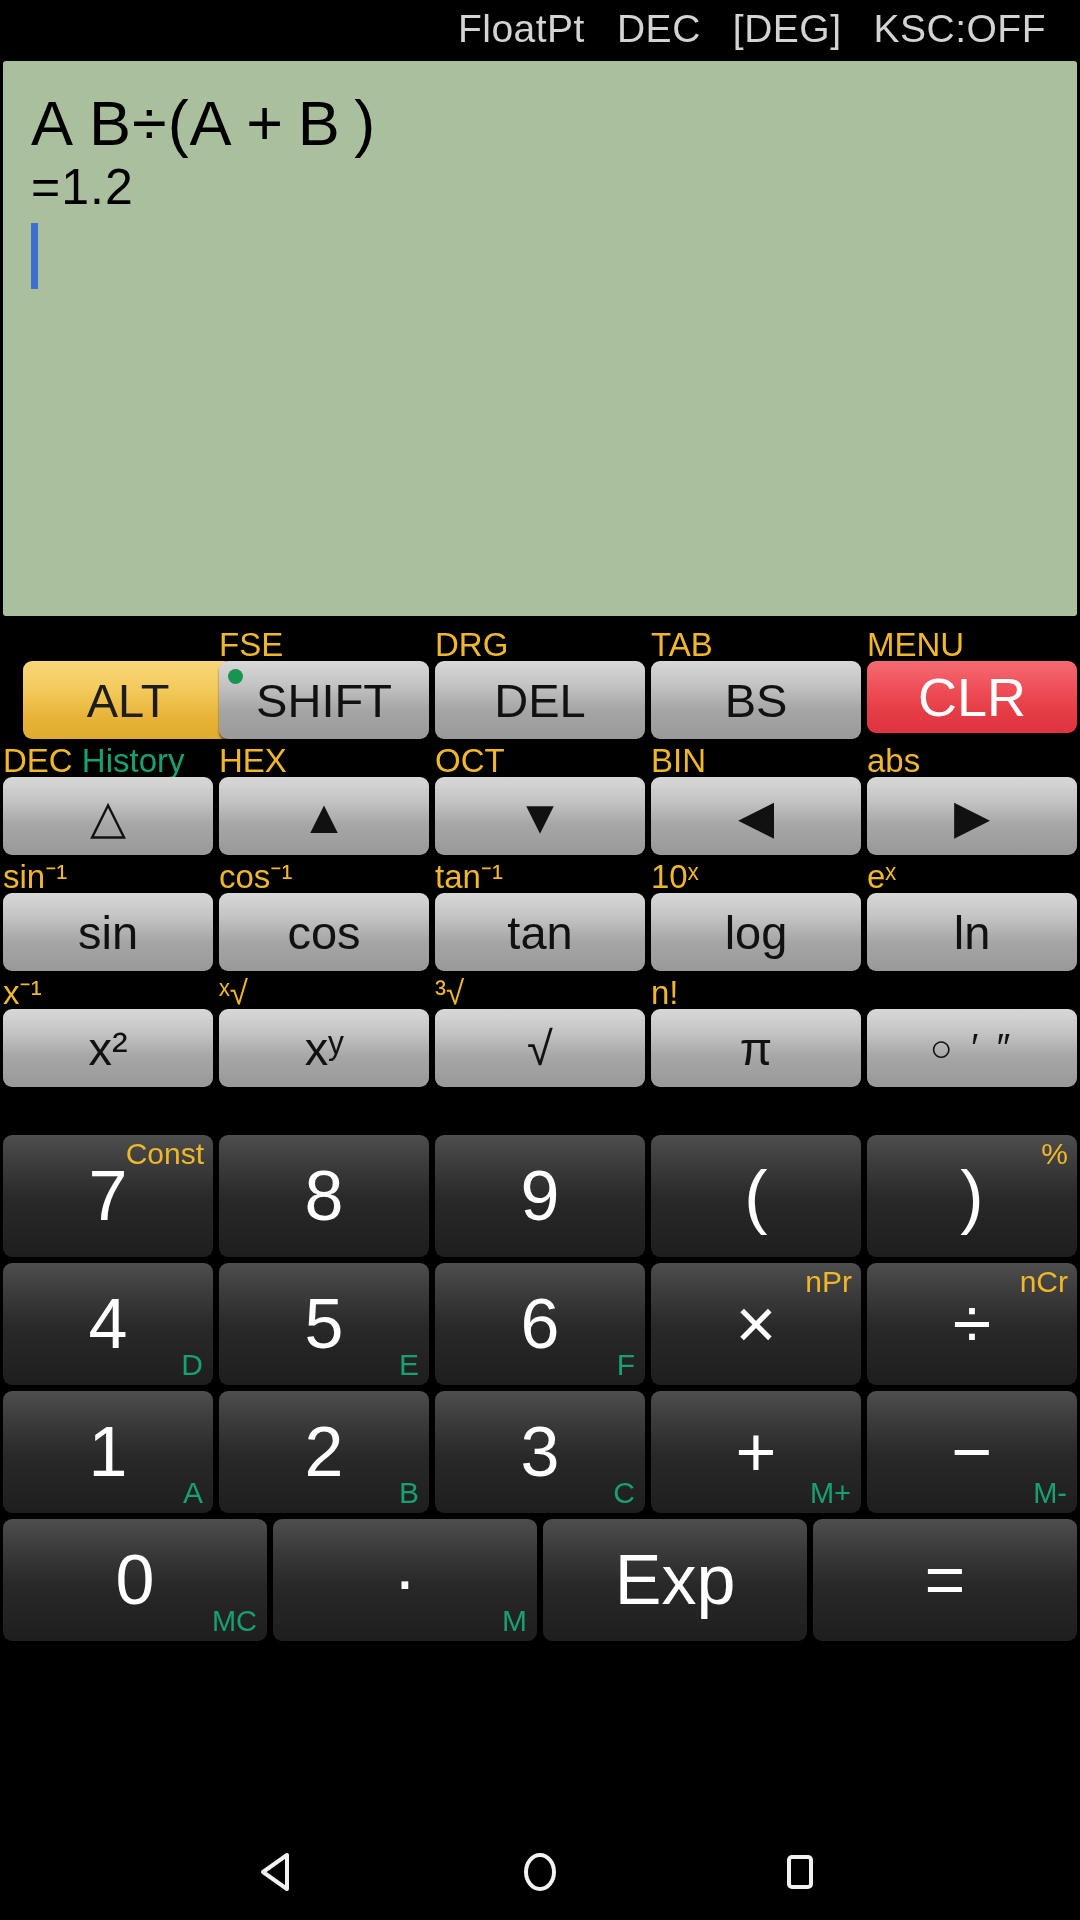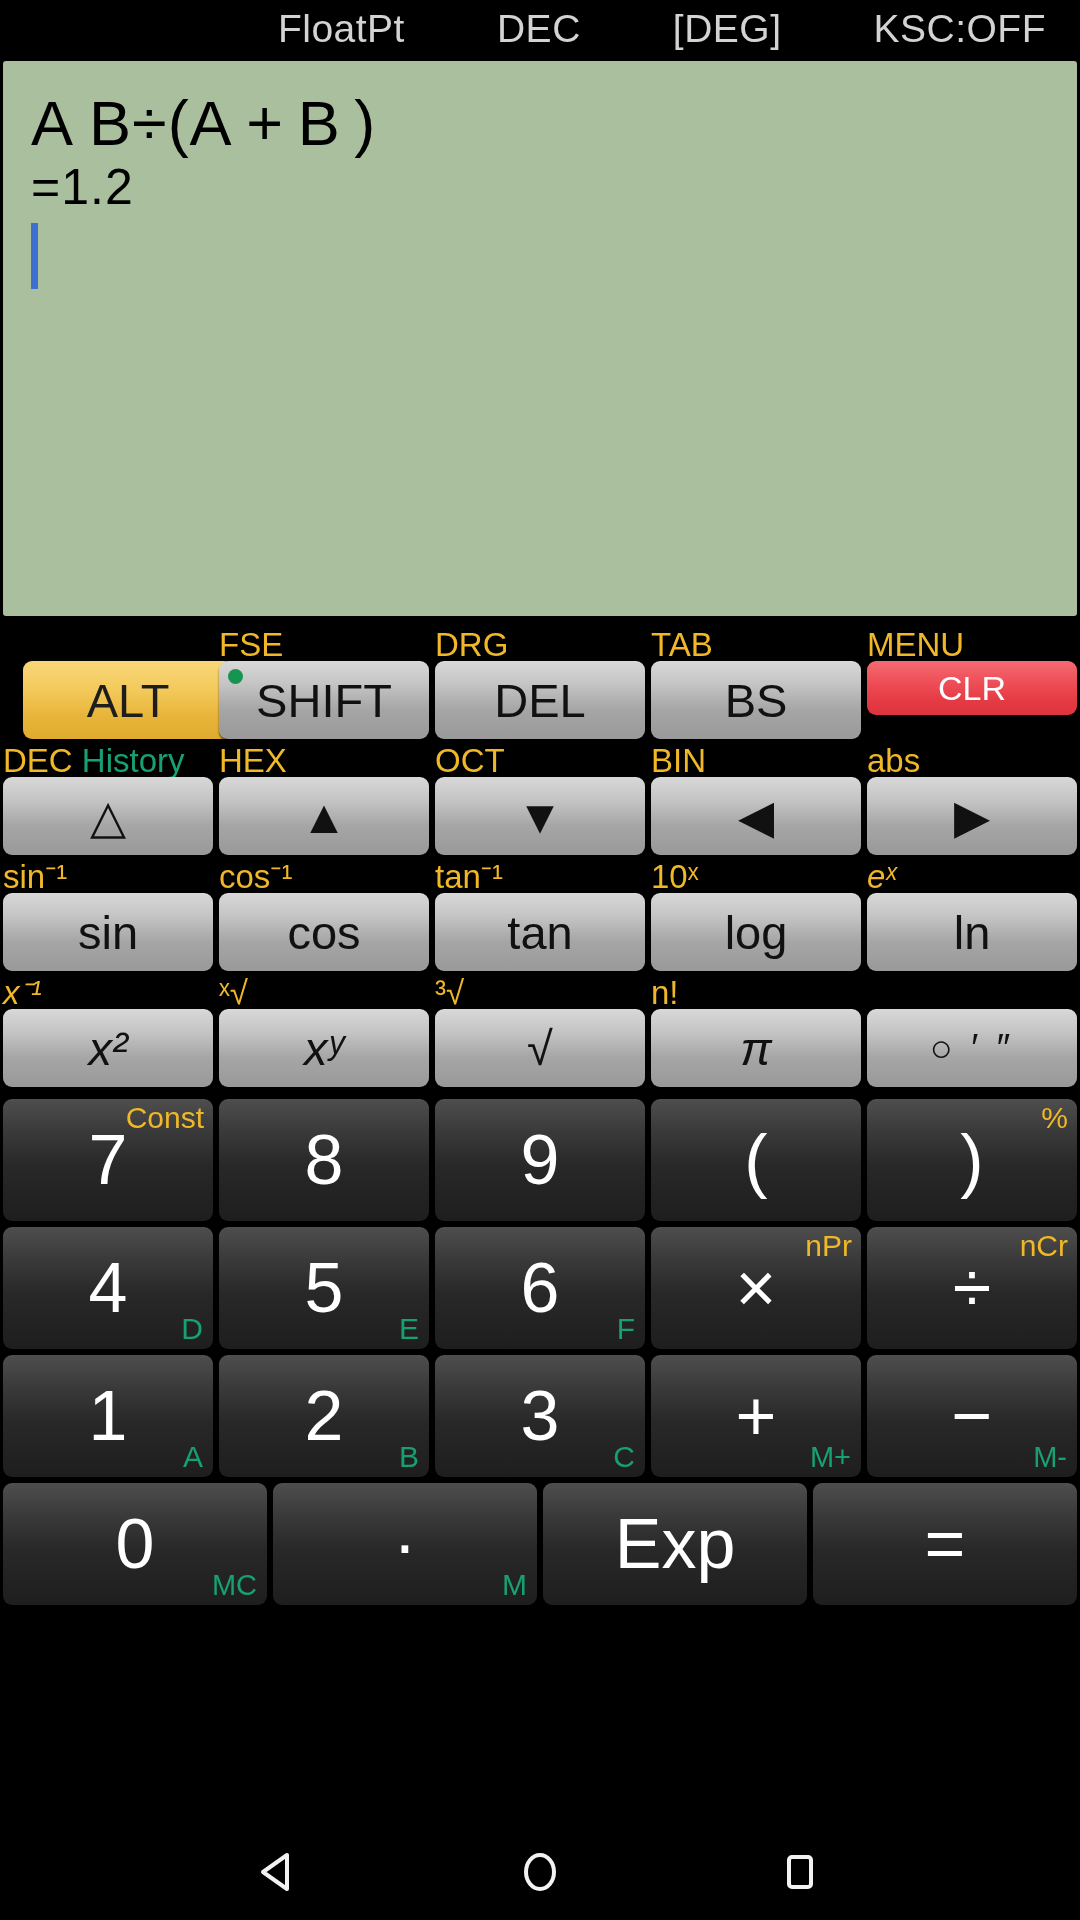--- a/index.html
+++ b/index.html
@@ -7,21 +7,21 @@
     width:1080px; height:1920px;
     background:#000;
     font-family:"Liberation Sans", sans-serif;
     overflow:hidden;
   }
   #app { position:relative; width:1080px; height:1920px; background:#000; }
 
   
   .statusbar {
     height:58px; display:flex; align-items:center;
-    justify-content:flex-end; padding-right:34px; gap:92px;
+    justify-content:flex-end; padding-right:34px; gap:32px;
     color:#d3d3d3; font-size:39px; letter-spacing:.5px;
   }
   .statusbar span { white-space:nowrap; }
 
   
   .display {
     margin:3px 3px 0 3px;
     height:555px;
     background:#a9bf9d;
     border-radius:3px;
@@ -71,23 +71,23 @@
   
   .key.gold {
     height:78px;
     background:linear-gradient(#f8d77a 0%, #f3c95a 38%, #e8b53a 70%, #deab2f 100%);
     color:#1d1d1d; font-size:47px;
     box-shadow:0 2px 2px rgba(0,0,0,.6);
     margin-left:20px;
   }
   
   .key.red {
-    height:54px;
+    height:72px;
     background:linear-gradient(#f46b73 0%, #ef4f58 38%, #e53b45 72%, #dd3440 100%);
-    color:#fff; font-size:34px;
+    color:#fff; font-size:54px;
     box-shadow:0 2px 2px rgba(0,0,0,.6);
   }
   
   .key.dark {
     height:122px;
     background:linear-gradient(#4e4e4e 0%, #3a3a3a 26%, #282828 55%, #1e1e1e 100%);
     color:#fff; font-size:70px;
     box-shadow:0 2px 3px rgba(0,0,0,.8);
   }
 
@@ -106,21 +106,21 @@
 
   
   .dot {
     position:absolute; top:8px; left:9px;
     width:15px; height:15px; border-radius:50%;
     background:#17944f;
   }
 
   
   .tri { display:block; }
-  .ital { font-style:italic; }
+  .ital { }
 
   .sep { height:12px; }
   .sep-small { height:5px; }
 
   
   .navbar {
     position:absolute; left:0; bottom:0; width:1080px; height:96px;
     background:#000; display:flex; align-items:center;
     justify-content:space-around; padding:0 150px;
   }
@@ -277,21 +277,21 @@
       </div>
       <div class="kcell">
         <div class="toplabel"></div>
         <div class="key grey">
           <span class="glyph" style="font-size:38px;letter-spacing:4px;">○ ′ ″</span>
         </div>
       </div>
     </div>
 
     <div class="sep"></div>
-    <div class="krow" style="margin-bottom:6px;">
+    <div class="krow" style="margin-bottom:6px;margin-top:36px;">
       <div class="kcell">
           <div class="key dark">
         <span class="corner-tr">Const</span>
         <span class="glyph">7</span>
       </div>
         </div>
       <div class="kcell">
           <div class="key dark">
         <span class="corner-tr"></span>
         <span class="glyph">8</span>

